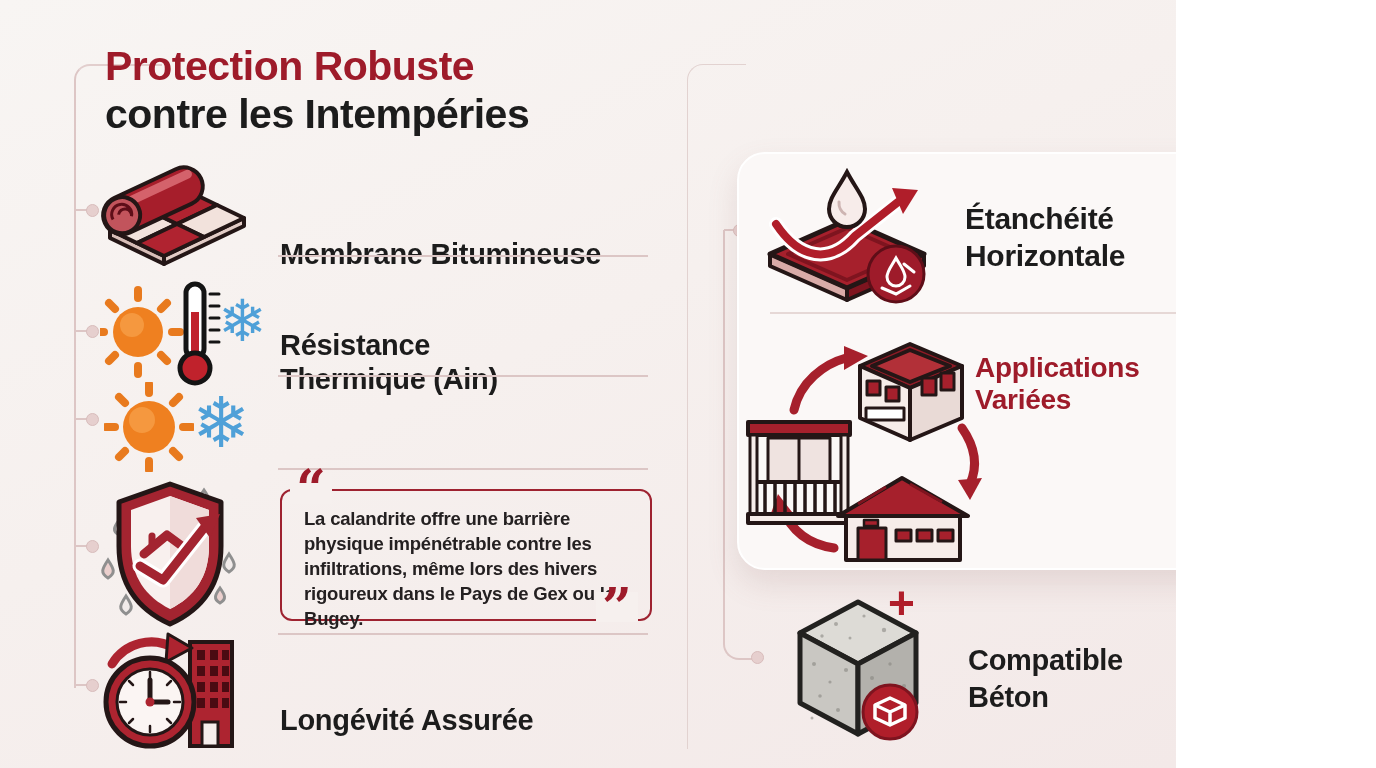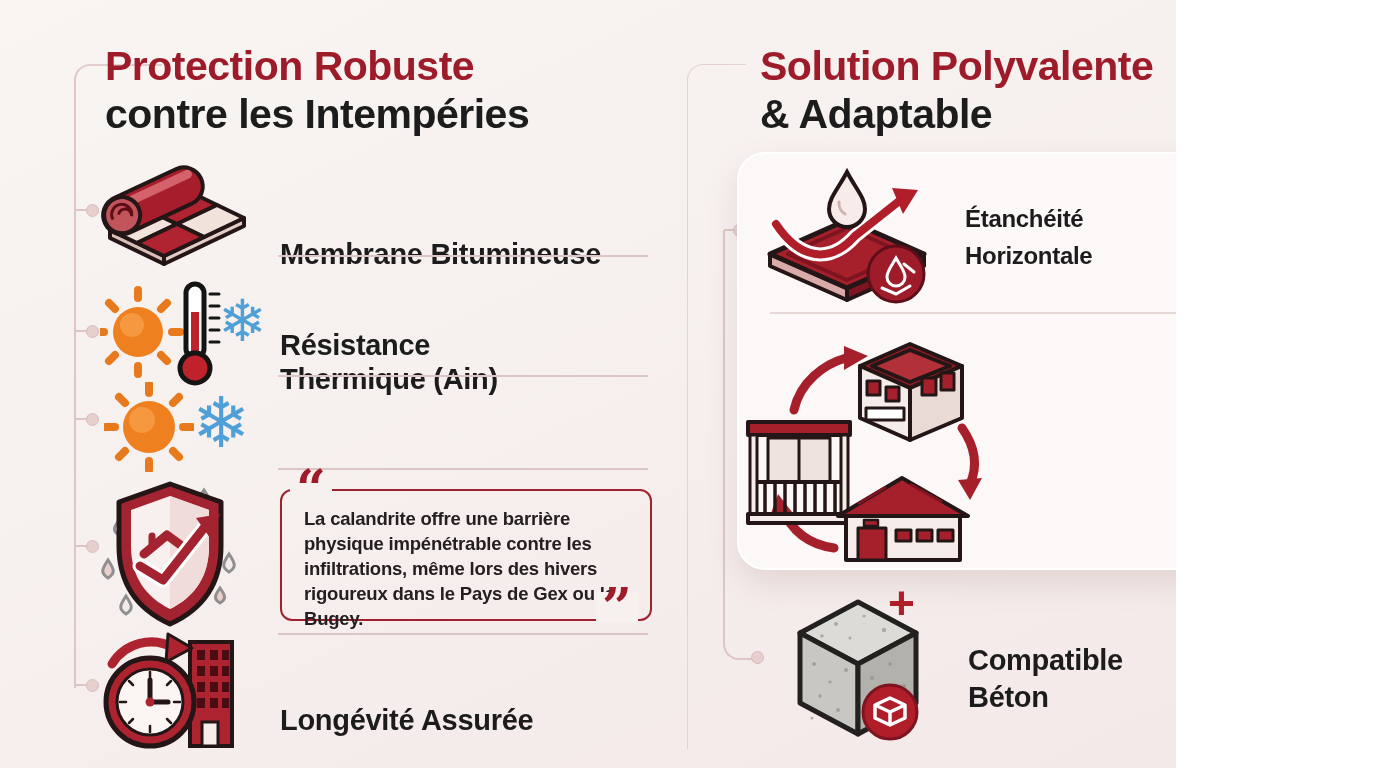--- a/index.html
+++ b/index.html
@@ -41,21 +41,21 @@
   .qmark{position:absolute;font-weight:800;color:#9e1b2a;font-size:52px;line-height:30px;
     background:#f6f0ee;padding:0 6px;font-family:"DejaVu Serif",serif;}
   .qmark.open{left:290px;top:474px;}
   .qmark.close{left:596px;top:592px;}
   
   .card{
     position:absolute;left:737px;top:152px;width:566px;height:418px;
     background:#fbf8f7;border:2px solid #ffffff;border-radius:28px;box-sizing:border-box;
     box-shadow:0 14px 30px rgba(140,100,100,0.16);
   }
-  .card-label{position:absolute;font-weight:800;color:#1c1c1c;font-size:24px;line-height:37px;letter-spacing:-0.3px;}
+  .card-label{position:absolute;font-weight:800;color:#1c1c1c;font-size:30px;line-height:37px;letter-spacing:-0.3px;}
   .apps-heading{position:absolute;left:975px;top:352px;font-weight:800;color:#9e1b2a;font-size:28px;letter-spacing:-0.3px;}
   .apps-list{position:absolute;left:975px;top:394px;width:310px;margin:0;padding:0;list-style:none;}
   .apps-list li{
     position:relative;padding-left:27px;font-weight:800;color:#1c1c1c;font-size:20px;line-height:25px;
     margin-bottom:7px;letter-spacing:-0.2px;
   }
   .apps-list li::before{
     content:"";position:absolute;left:4px;top:8px;width:9px;height:9px;border-radius:50%;background:#9e1b2a;
   }
   
@@ -228,24 +228,20 @@
     <circle cx="52" cy="74" r="4.5" fill="#ad2430"></circle>
   </svg>
   <div class="item-label" style="left:280px;top:660px;">Longévité Assurée</div>
 
   <div class="divider-mid"></div>
   <div class="connector-right"></div>
   <div class="tl-stub" style="left:724px;top:229px;width:12px;"></div>
   <div class="tl-dot" style="left:733px;top:224px;"></div>
   <div class="tl-dot" style="left:751px;top:651px;"></div>
 
-  <div class="title" style="left:760px;top:42px;">
-    <span class="red">Solution Polyvalente</span>
-    <span class="dark">&amp; Adaptable</span>
-  </div>
 
   <div class="card"></div>
 
   <svg class="icon-abs" style="left:752px;top:162px;" width="196" height="152" viewBox="0 0 196 152">
     <polygon points="18,92 95,126 95,138 18,104" fill="#d9aba8" stroke="#241616" stroke-width="4" stroke-linejoin="round"></polygon>
     <polygon points="95,126 172,92 172,104 95,138" fill="#7e141f" stroke="#241616" stroke-width="4" stroke-linejoin="round"></polygon>
     <polygon points="18,92 95,58 172,92 95,126" fill="#a6202c" stroke="#241616" stroke-width="5" stroke-linejoin="round"></polygon>
     <polygon points="36,92 95,66 154,92 95,118" fill="none" stroke="#7e141f" stroke-width="4" stroke-linejoin="round"></polygon>
     <path d="M24 62 C48 98 78 102 103 74 L146 40" fill="none" stroke="#ffffff" stroke-width="14" stroke-linecap="round"></path>
     <path d="M24 62 C48 98 78 102 103 74 L146 40" fill="none" stroke="#b01e2a" stroke-width="8" stroke-linecap="round"></path>
@@ -311,20 +307,21 @@
       <polygon points="98,190 162,152 228,190" fill="#a6202c"></polygon>
       <line x1="146" y1="161" x2="118" y2="178" stroke="#7e141f" stroke-width="3"></line>
       <line x1="170" y1="158" x2="202" y2="176" stroke="#7e141f" stroke-width="3"></line>
       <rect x="118" y="202" width="28" height="32" fill="#a6202c" stroke-width="3"></rect>
       <rect x="124" y="194" width="14" height="6" fill="#a6202c" stroke-width="2.5"></rect>
       <rect x="156" y="204" width="15" height="11" fill="#a6202c" stroke-width="3"></rect>
       <rect x="177" y="204" width="15" height="11" fill="#a6202c" stroke-width="3"></rect>
       <rect x="198" y="204" width="15" height="11" fill="#a6202c" stroke-width="3"></rect>
     </g>
   </svg>
+  <div class="apps-heading">Applications Variées</div>
 
   <svg class="icon-abs" style="left:786px;top:594px;" width="150" height="152" viewBox="0 0 150 152">
     <g stroke="#22211f" stroke-width="5" stroke-linejoin="round">
       <polygon points="72,8 130,39 72,70 14,39" fill="#dddbd6"></polygon>
       <polygon points="14,39 72,70 72,140 14,109" fill="#c9c7c2"></polygon>
       <polygon points="72,70 130,39 130,109 72,140" fill="#b3b1ac"></polygon>
     </g>
     <g fill="#84827d" opacity="0.55">
       <circle cx="50" cy="30" r="2"></circle>
         <circle cx="78" cy="22" r="1.6"></circle>

